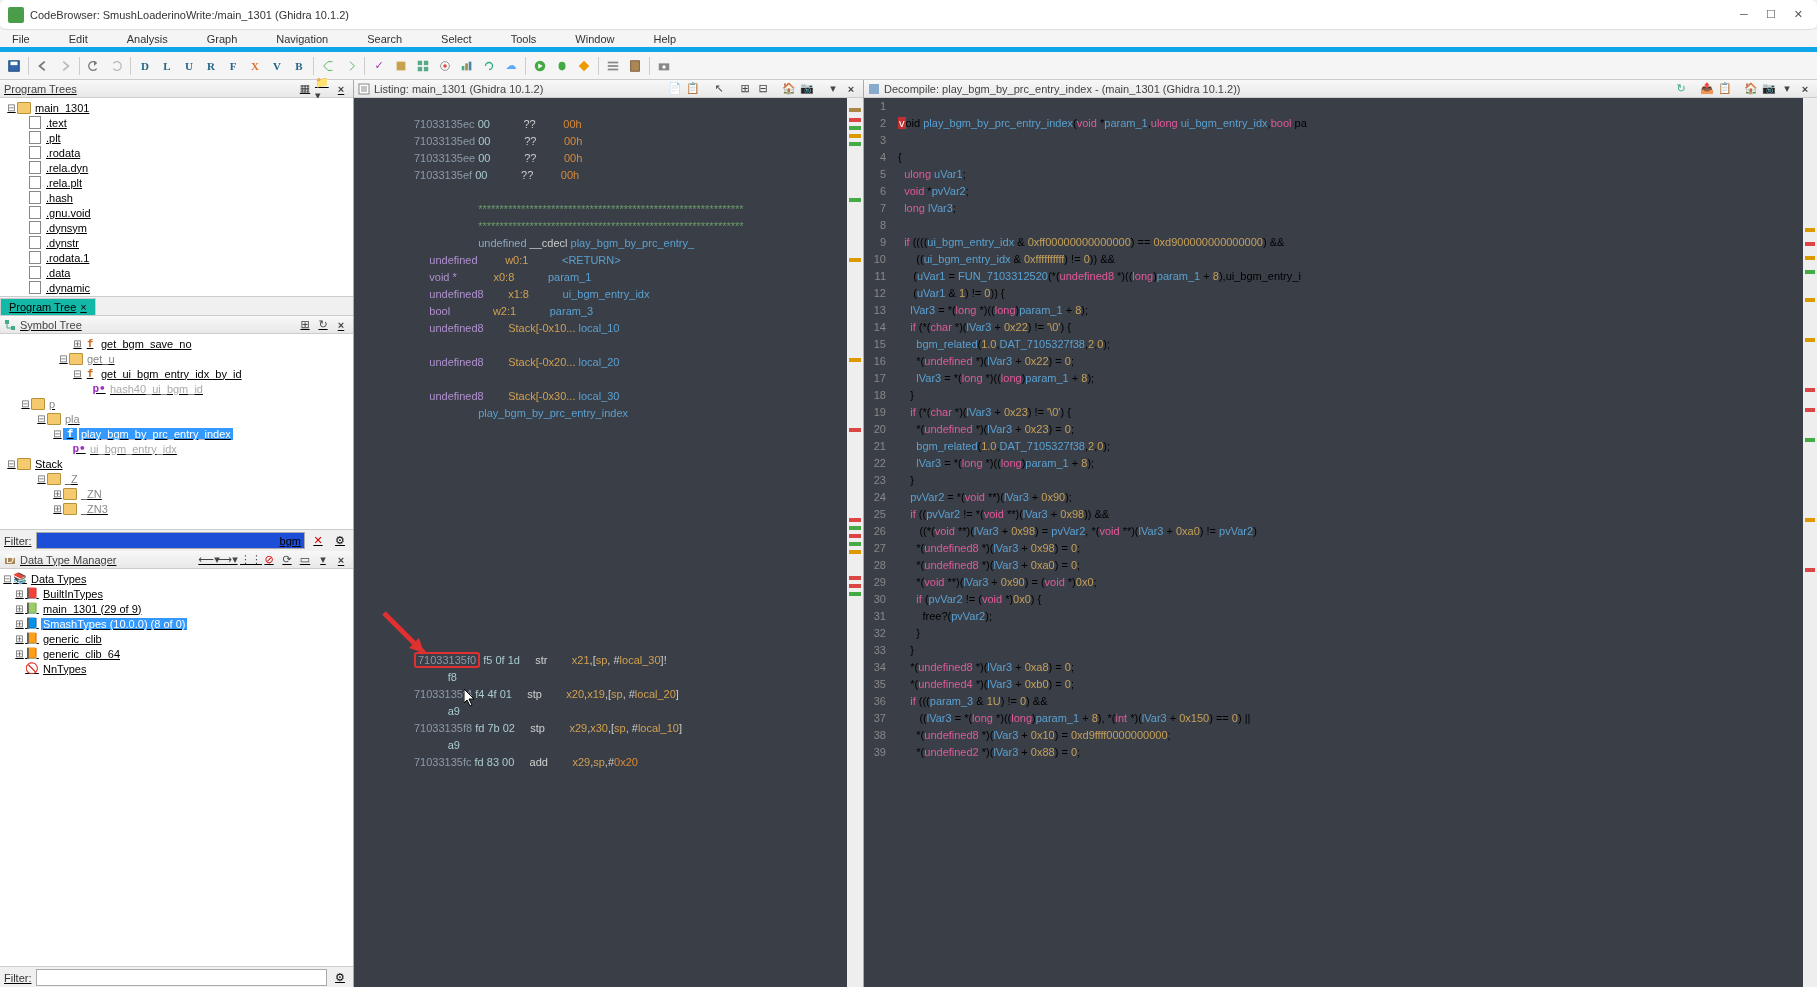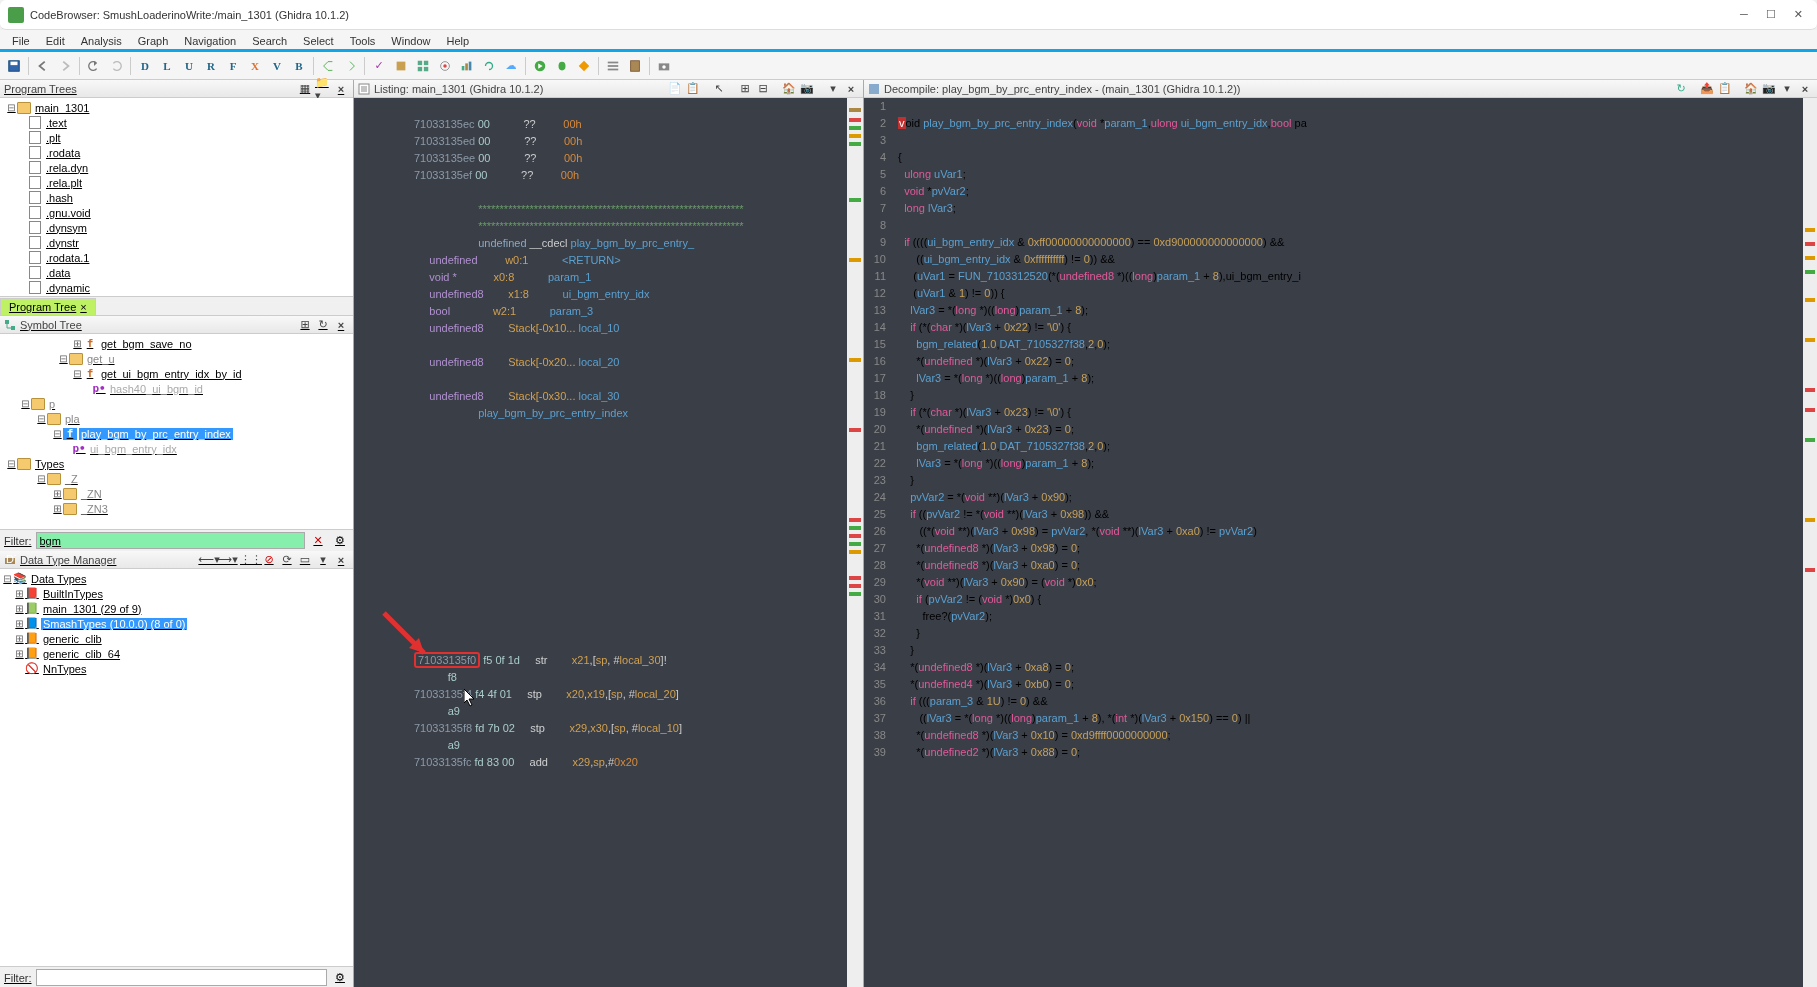--- a/index.html
+++ b/index.html
@@ -6,21 +6,21 @@
 body { background: #f0f0f0; overflow: hidden; width: 1817px; height: 987px; }
 
 
 .titlebar { height: 30px; background: #fff; display: flex; align-items: center; padding: 0 8px; border-bottom: 1px solid #ddd; border-radius: 6px; }
 .titlebar .app-icon { width: 16px; height: 16px; background: #4a9e4a; border-radius: 2px; margin-right: 6px; }
 .titlebar .title { flex: 1; color: #333; }
 .titlebar .win-controls { display: flex; gap: 18px; padding-right: 6px; }
 .titlebar .win-controls span { color: #555; cursor: default; }
 
 
-.menubar { height: 22px; background: #f5f5f5; display: flex; align-items: flex-end; padding: 0 4px; border-bottom: 3px solid #0ea5e9; }
+.menubar { height: 22px; background: #f5f5f5; display: flex; align-items: center; padding: 0 4px; border-bottom: 5px solid #0ea5e9; gap: 23px; }
 .menubar .item { padding: 2px 8px; color: #333; }
 
 
 .toolbar { height: 28px; background: #f5f5f5; display: flex; align-items: center; padding: 0 4px; gap: 2px; border-bottom: 1px solid #ccc; }
 .toolbar .tbtn { width: 20px; height: 20px; display: flex; align-items: center; justify-content: center; }
 .toolbar .sep { width: 1px; height: 18px; background: #ccc; margin: 0 2px; }
 .toolbar svg { width: 14px; height: 14px; }
 
 
 .main { display: flex; height: 908px; }
@@ -44,27 +44,27 @@
 .tree-row .label { padding: 0 2px; }
 .tree-row.selected .label { background: #3399ff; color: #fff; }
 
 .folder-icon::before { content:""; display:block; width:12px; height:10px; background:#f5c96e; border:1px solid #b8923a; border-radius:1px; }
 .file-icon::before { content:""; display:block; width:10px; height:11px; background:#fff; border:1px solid #888; }
 .func-icon { color:#d2691e; font-weight:bold; font-family:monospace; }
 .param-icon { color:#a030c0; font-weight:bold; font-family:monospace; }
 
 
 .tab-strip { height: 20px; background: #f0f0f0; display: flex; align-items: center; border-top: 1px solid #ccc; border-bottom: 1px solid #ccc; }
-.tab-strip .tab { padding: 2px 8px; background: #bef264; border: 1px solid #ccc; border-bottom: none; font-size: 11px; display: flex; align-items: center; gap: 4px; }
+.tab-strip .tab { padding: 2px 8px; background: #14b8a6; border: 1px solid #ccc; border-bottom: none; font-size: 11px; display: flex; align-items: center; gap: 4px; }
 
 
 .filter-row { height: 22px; display: flex; align-items: center; padding: 2px 4px; background: #f0f0f0; border-top: 1px solid #ccc; gap: 4px; }
 .filter-row label { color: #333; }
 .filter-row input { flex: 1; border: 1px solid #aaa; padding: 1px 3px; font-size: 11px; height: 17px; }
-.filter-row input.highlighted { background: #86efac; }
+.filter-row input.highlighted { background: #1d4ed8; text-align: right; }
 .filter-row .fbtn { width: 18px; height: 18px; display:flex; align-items:center; justify-content:center; }
 .code-line { white-space: pre; line-height: 17px; }
 .addr { color: #8b9aa8; }
 .bytes { color: #aacccc; }
 .mnemonic { color: #d0d0d0; }
 .kw { color: #e05a9a; }
 .num { color: #c5a05a; }
 .num-orange { color: #d88a3a; }
 .comment { color: #6a9a6a; }
 .ident { color: #5aa0d0; }
@@ -388,21 +388,21 @@
         </div>
       <div class="tree-row">
           <span class="indent" style="width:70px"></span>
           <span class="node-icon param-icon">p•</span>
           <span class="label" style="color:#aaa">ui_bgm_entry_idx</span>
         </div>
       <div class="tree-row">
           <span class="indent" style="width:4px"></span>
           <span class="expander">⊟</span>
           <span class="node-icon folder-icon"></span>
-          <span class="label">Types</span>
+          <span class="label">Stack</span>
         </div>
       <div class="tree-row">
           <span class="indent" style="width:34px"></span>
           <span class="expander">⊟</span>
           <span class="node-icon folder-icon"></span>
           <span class="label" style="color:#888">_Z</span>
         </div>
       <div class="tree-row">
           <span class="indent" style="width:50px"></span>
           <span class="expander">⊞</span>

